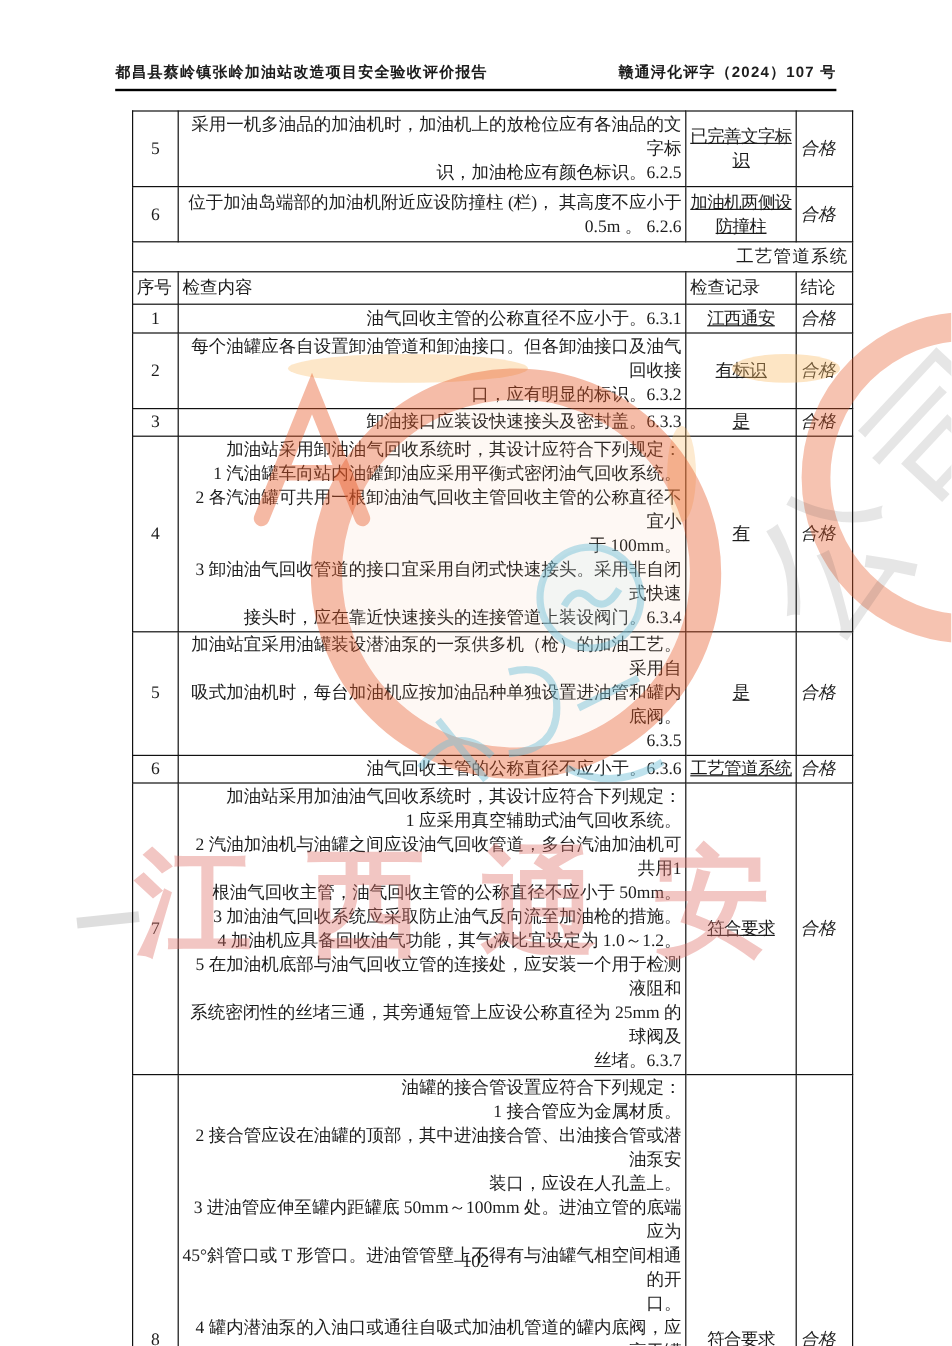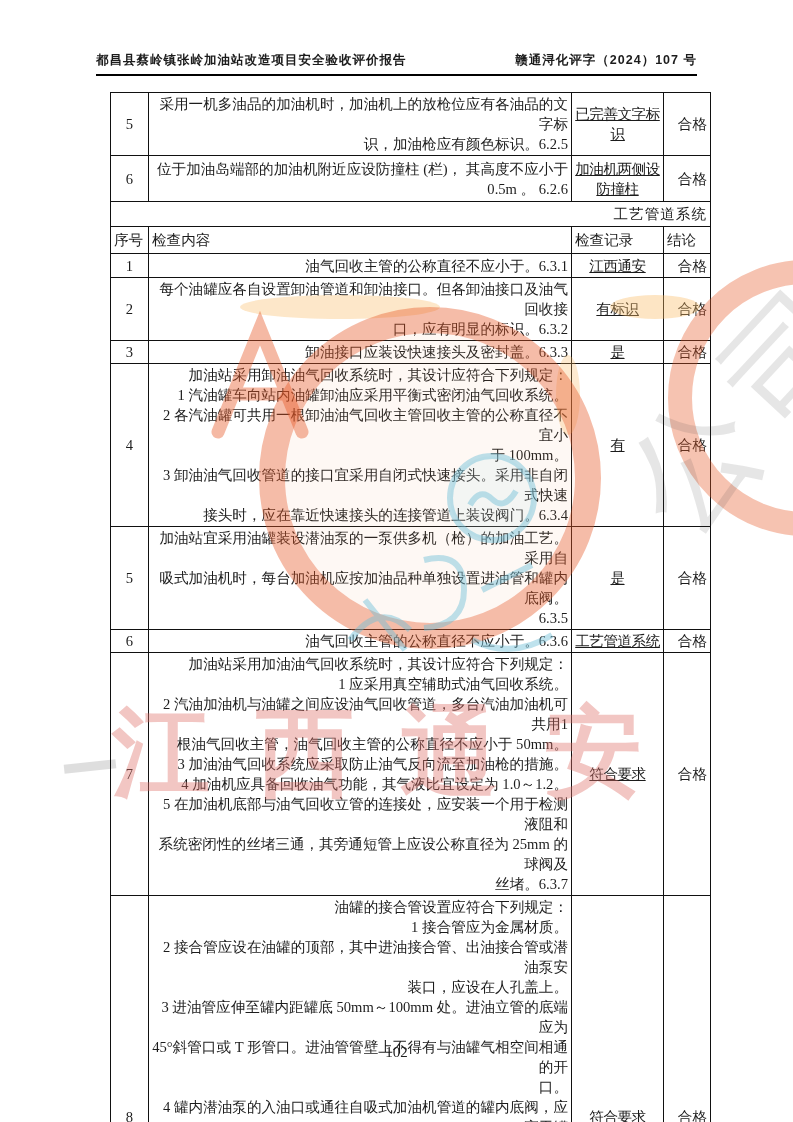--- a/index.html
+++ b/index.html
@@ -16,21 +16,21 @@
   
   #main-table{position:absolute;left:110px;top:92px;width:600px;
               border-collapse:collapse;table-layout:fixed;}
   #main-table td,#main-table th{border:1px solid #111;padding:1px 3px;
               font-size:14.6px;line-height:20px;font-weight:normal;
               overflow:hidden;}
   col.c-no{width:38px;} col.c-content{width:423px;} col.c-record{width:92px;} col.c-conclusion{width:47px;}
   td.cell-no{text-align:center;}
   td.cell-content{text-align:right;white-space:pre-line;}
   td.cell-record{text-align:center;white-space:pre-line;font-size:13.6px;letter-spacing:-0.5px;text-decoration:underline;}
-  td.cell-conclusion{text-align:right;}
+  td.cell-conclusion{text-align:left;font-style:italic;}
   tr.section-row td{text-align:right;font-size:15.2px;letter-spacing:1px;}
   tr.header-row th{text-align:left;font-size:14.8px;}
 
   #prev-rows tr:nth-child(1){height:44px;}
   #prev-rows tr:nth-child(2){height:46px;}
   #mid-rows  tr:nth-child(1){height:25px;}
   #mid-rows  tr:nth-child(2){height:27px;}
   #main-rows tr:nth-child(1){height:24px;}
   #main-rows tr:nth-child(2){height:41px;}
   #main-rows tr:nth-child(3){height:23px;}

